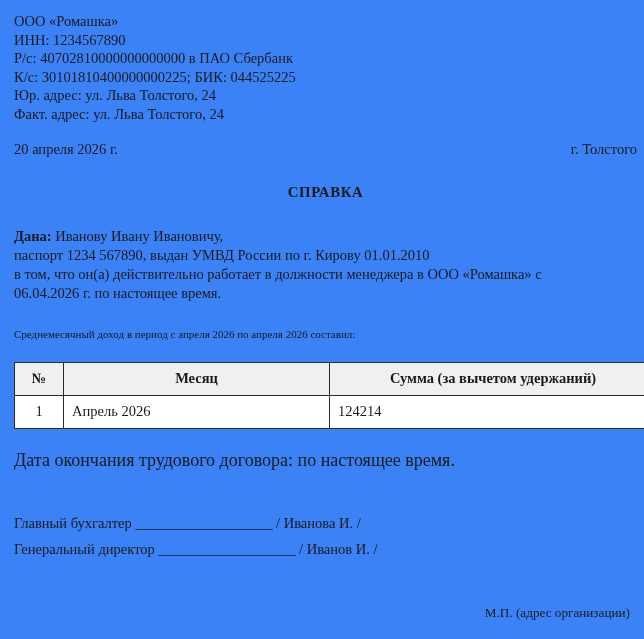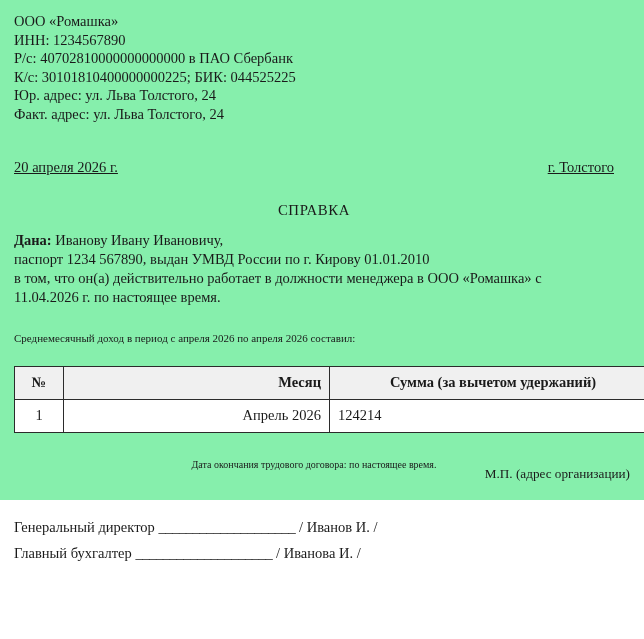--- a/index.html
+++ b/index.html
@@ -12,53 +12,52 @@
     width: 644px;
     height: 639px;
     font-family: "Liberation Serif", "DejaVu Serif", serif;
     color: #1a1a1a;
     -webkit-font-smoothing: antialiased;
   }
   .page {
     position: relative;
     box-sizing: border-box;
     width: 644px;
-    height: 500px;
-    padding: 8px 30px 0 14px;
-    background: #86efac;
+    height: 639px;
+    padding: 8px 7px 0 14px;
+    background: #3b82f6;
   }
   .requisites {
     margin-top: 4px;
     font-size: 14.5px;
     line-height: 18.6px;
   }
   .requisites .line {
     white-space: nowrap;
   }
   .datebar {
     display: flex;
     justify-content: space-between;
     align-items: center;
-    margin-top: 34px;
+    margin-top: 16px;
     font-size: 14.5px;
     line-height: 18px;
-    text-decoration: underline;
   }
   .datebar .city {
     padding-right: 0px;
   }
   .doc-title {
     margin-top: 26px;
     text-align: center;
-    font-weight: normal;
+    font-weight: bold;
     font-size: 14.8px;
     letter-spacing: 0.6px;
   }
   .body-block {
-    margin-top: 12px;
+    margin-top: 26px;
     font-size: 14.5px;
     line-height: 19px;
   }
   .body-block .given-label {
     font-weight: bold;
   }
   .body-block p {
     margin: 0;
   }
   .income-line {
@@ -83,28 +82,27 @@
   table.income-table thead th {
     background: #f0f0f0;
     font-weight: bold;
     text-align: center;
   }
   table.income-table tbody td {
     background: #ffffff;
     text-align: left;
   }
   table.income-table .col-num { width: 32px; text-align: center; }
-  table.income-table .col-month { width: 249px; text-align: right; }
+  table.income-table .col-month { width: 249px; }
   table.income-table .col-sum { width: 310px; }
   table.income-table tbody td.col-num { text-align: center; }
   .contract-end {
     margin-top: 22px;
-    font-size: 10px;
+    font-size: 18px;
     line-height: 19px;
-    text-align: center;
   }
   .signatures {
     margin-top: 40px;
     font-size: 14.5px;
     line-height: 26px;
   }
   .signatures .sig-row {
     white-space: nowrap;
   }
   .signatures .rule {
@@ -135,21 +133,21 @@
     <span>20 апреля 2026 г.</span>
     <span class="city">г. Толстого</span>
   </div>
 
   <div class="doc-title">СПРАВКА</div>
 
   <div class="body-block">
     <p><span class="given-label">Дана:</span> <span>Иванову Ивану Ивановичу,</span></p>
     <p>паспорт 1234 567890, выдан УМВД России по г. Кирову 01.01.2010</p>
     <p>в том, что он(а) действительно работает в должности менеджера в ООО «Ромашка» с</p>
-    <p>11.04.2026 г. по настоящее время.</p>
+    <p>06.04.2026 г. по настоящее время.</p>
   </div>
 
   <div class="income-line">Среднемесячный доход в период с апреля 2026 по апреля 2026 составил:</div>
 
   <table class="income-table">
     <thead>
       <tr>
         <th class="col-num">№</th>
         <th class="col-month">Месяц</th>
         <th class="col-sum">Сумма (за вычетом удержаний)</th>
@@ -160,19 +158,19 @@
         <td class="col-num">1</td>
         <td class="col-month">Апрель 2026</td>
         <td class="col-sum">124214</td>
       </tr>
     </tbody>
   </table>
 
   <div class="contract-end">Дата окончания трудового договора: по настоящее время.</div>
 
   <div class="signatures">
+    <div class="sig-row"><span>Главный бухгалтер</span> <span class="rule">____________________</span> <span>/ Иванова И. /</span></div>
     <div class="sig-row"><span>Генеральный директор</span> <span class="rule">____________________</span> <span>/ Иванов И. /</span></div>
-    <div class="sig-row"><span>Главный бухгалтер</span> <span class="rule">____________________</span> <span>/ Иванова И. /</span></div>
   </div>
 
   <div class="stamp">М.П. (адрес организации)</div>
 
 </div>
 
 </body></html>

